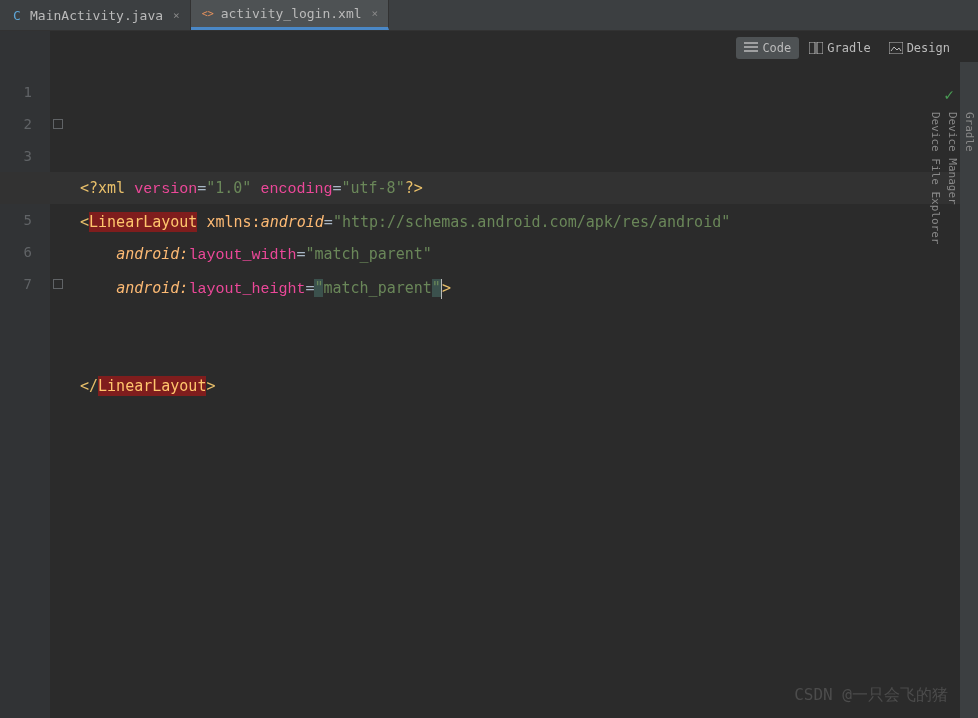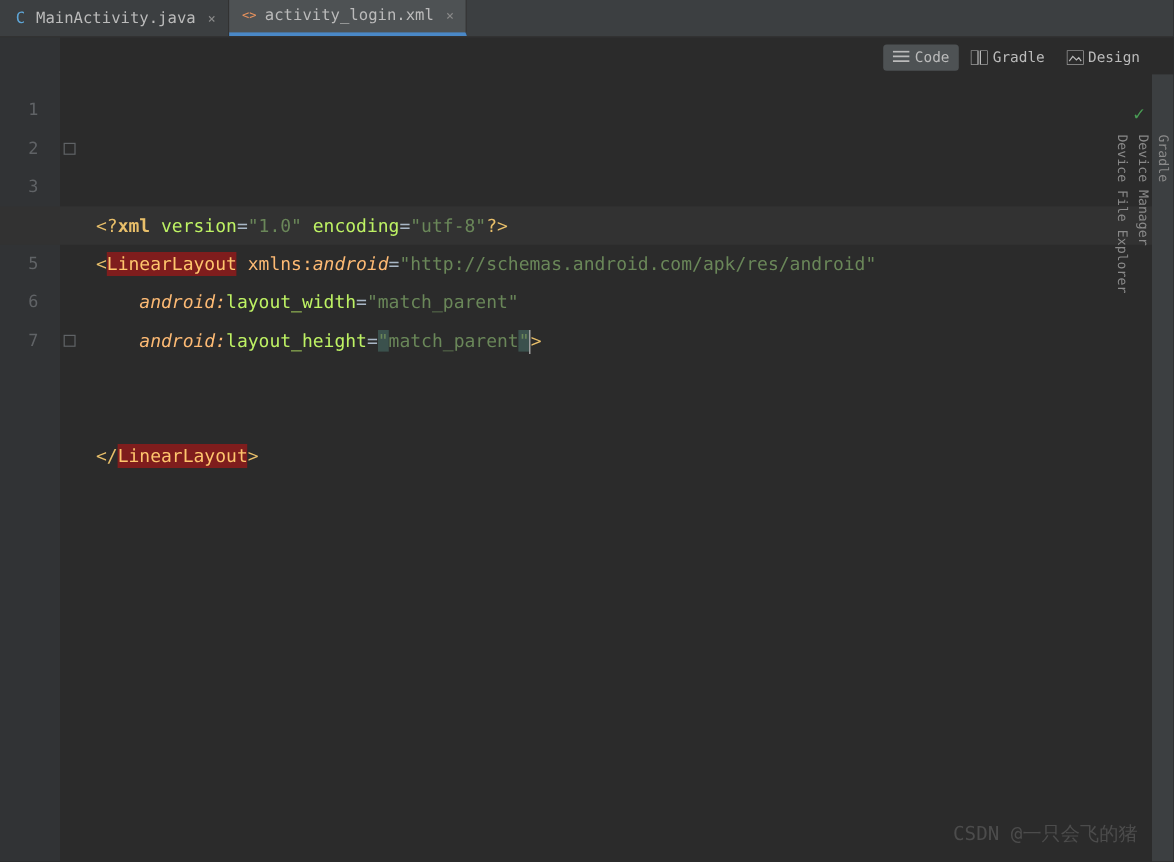--- a/index.html
+++ b/index.html
@@ -104,25 +104,25 @@
       left: 0;
       top: calc(45px + 96px);
       right: 0;
       height: 32px;
       background: #323232;
       z-index: 0;
     }
     .code-content { position: relative; z-index: 1; }
     
     .tag-bracket { color: #e8bf6a; }
-    .tag-name { color: #e8bf6a; font-weight: bold; }
+    .tag-name { color: #e8bf6a; }
     .tag-name-hl { background: #7f1d1d; color: #ffc66d; padding: 1px 0; }
     .attr-ns { color: #fdba74; }
     .attr-ns-android { color: #fdba74; font-style: italic; }
-    .attr-name { color: #bef264; }
+    .attr-name { color: #ec4899; font-family: Liberation Mono, monospace; }
     .attr-eq { color: #a9b7c6; }
     .attr-value { color: #6a8759; }
     .attr-value-hl { background: #3b514d; color: #6a8759; }
     .xml-decl { color: #e8bf6a; }
     .caret { border-left: 1px solid #bbbbbb; display: inline-block; height: 20px; vertical-align: middle; }
     
     .check-icon {
       position: absolute;
       top: 48px;
       right: 24px;

